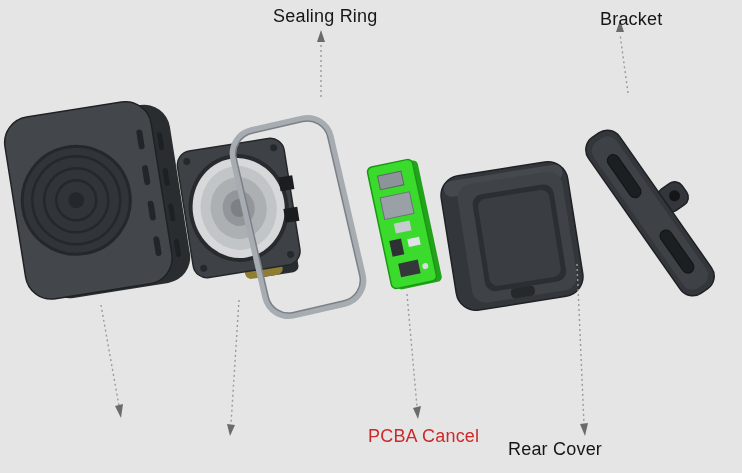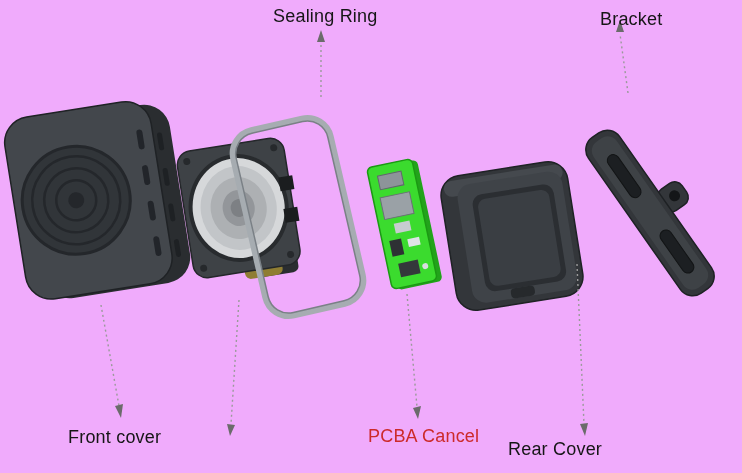--- a/index.html
+++ b/index.html
@@ -2,21 +2,21 @@
 <html><head>
 <meta charset="utf-8">
 <style>
   * { margin: 0; padding: 0; box-sizing: border-box; }
   html, body { background: #ffffff; }
   body { font-family: "Liberation Sans", sans-serif; }
   .canvas {
     position: relative;
     width: 742px;
     height: 473px;
-    background: #f0abfc;
+    background: #e5e5e5;
     overflow: hidden;
     padding-left: 19px;
   }
   .canvas > svg { position: absolute; left: 0; top: 0; }
   .part-label {
     position: absolute;
     font-size: 18px;
     color: #161616;
     white-space: nowrap;
     letter-spacing: 0.2px;
@@ -124,20 +124,19 @@
       <polygon points="227,424 235,425 230,436"></polygon>
       <polygon points="413,408 421,406 418,419"></polygon>
       <polygon points="580,424 588,423 585,436"></polygon>
     </g>
   </svg>
 
   <div class="part-label" style="left: 273px; top: 6px; color: rgb(22, 22, 22);">Sealing Ring</div>
 
   <div class="part-label" style="left: 600px; top: 9px; color: rgb(22, 22, 22);">Bracket</div>
 
-  <div class="part-label" style="left: 68px; top: 427px; color: rgb(22, 22, 22);">Front cover</div>
 
 
   <div class="part-label highlight" style="left: 368px; top: 426px; color: rgb(204, 42, 42);">PCBA Cancel</div>
 
   <div class="part-label" style="left: 508px; top: 439px; color: rgb(22, 22, 22); text-align: right;">Rear Cover</div>
 
 </div>
 
 </body></html>

